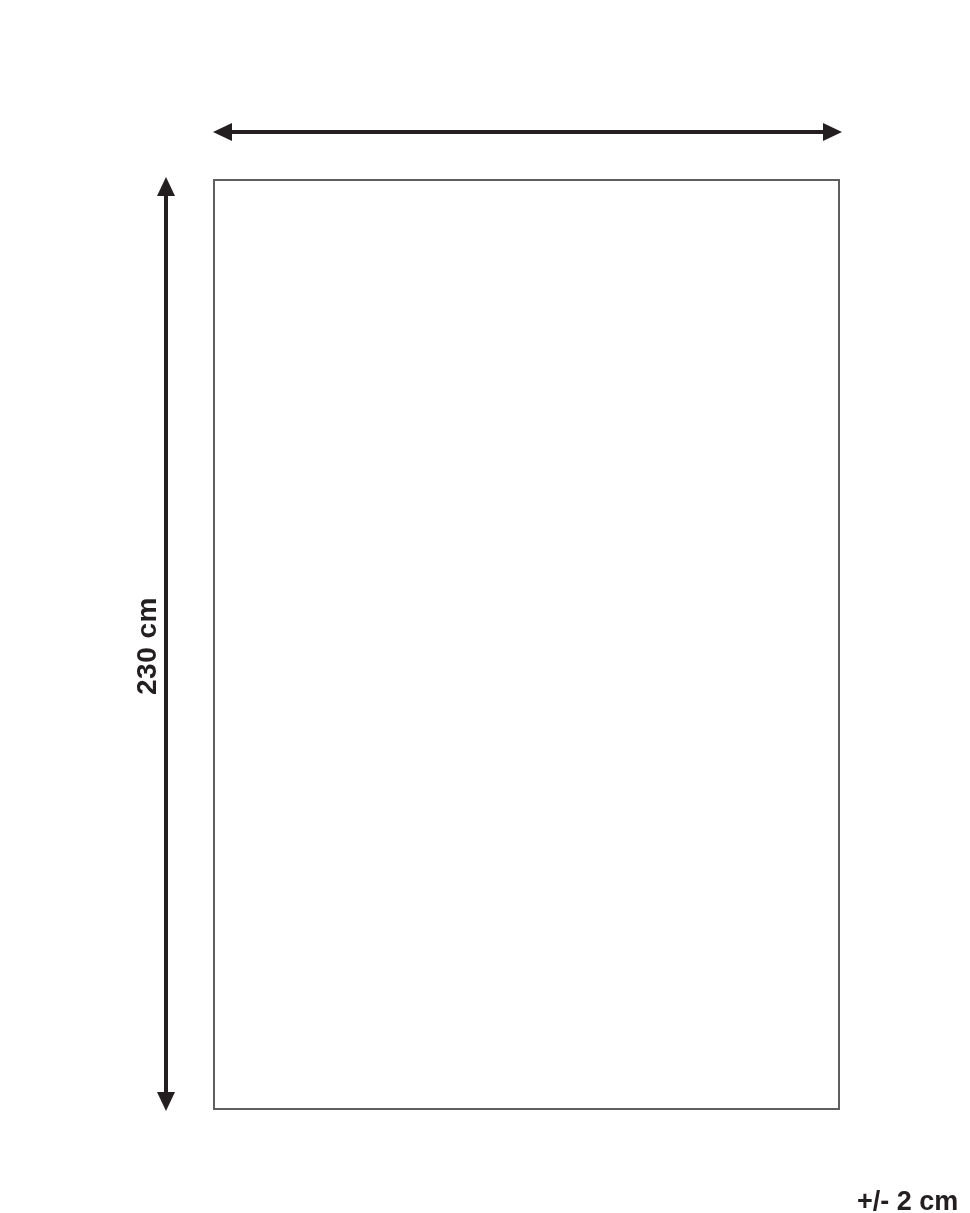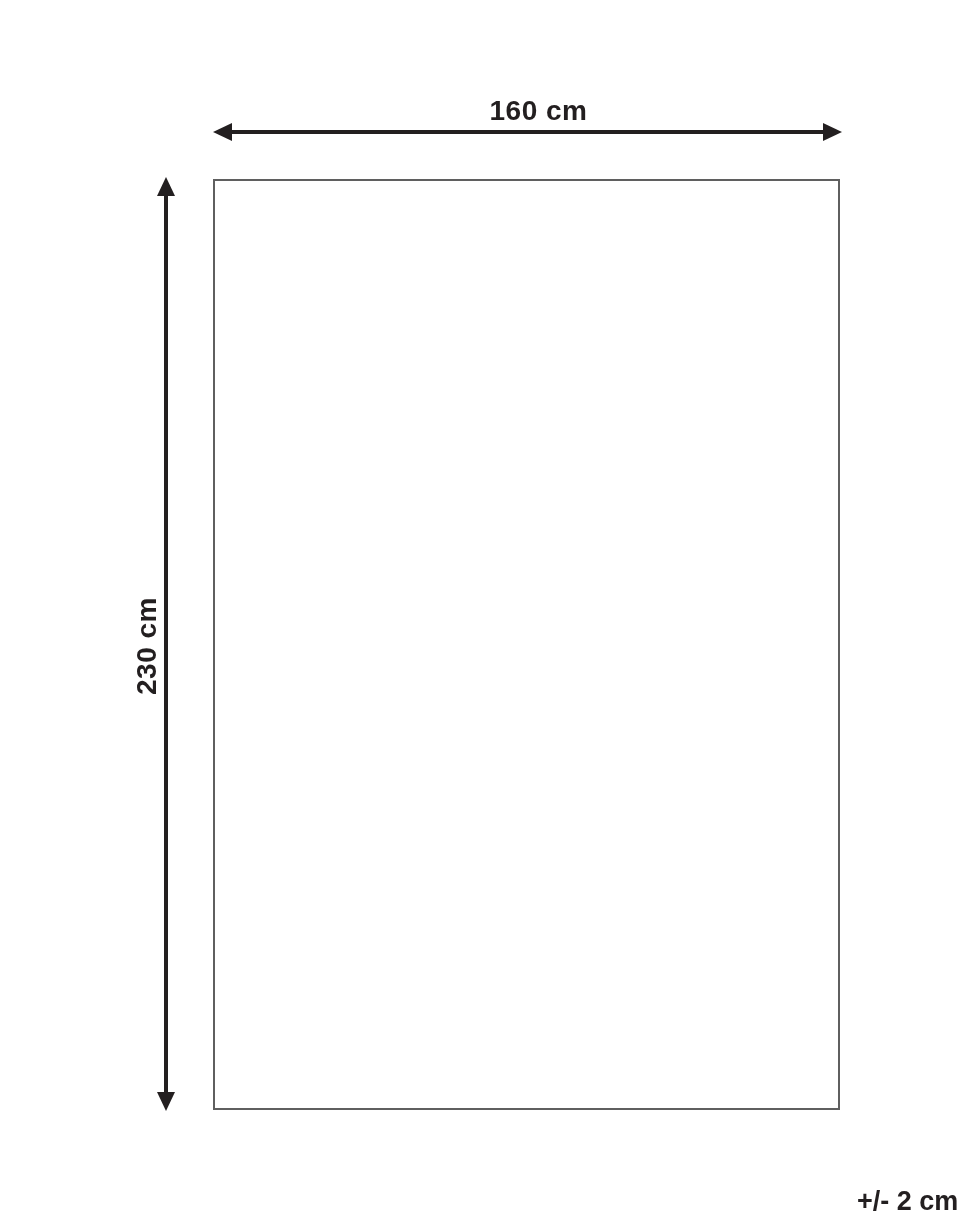--- a/index.html
+++ b/index.html
@@ -120,21 +120,20 @@
     font-size: 27px;
     font-weight: 700;
     white-space: nowrap;
   }
 </style>
 </head>
 <body>
 
 <div class="canvas">
 
-  <div class="h-arrow-label">160 cm</div>
 
   <div class="h-arrow">
     <span class="head left"></span>
     <span class="line"></span>
     <span class="head right"></span>
   </div>
 
   <div class="v-arrow-label">230 cm</div>
 
   <div class="v-arrow">

